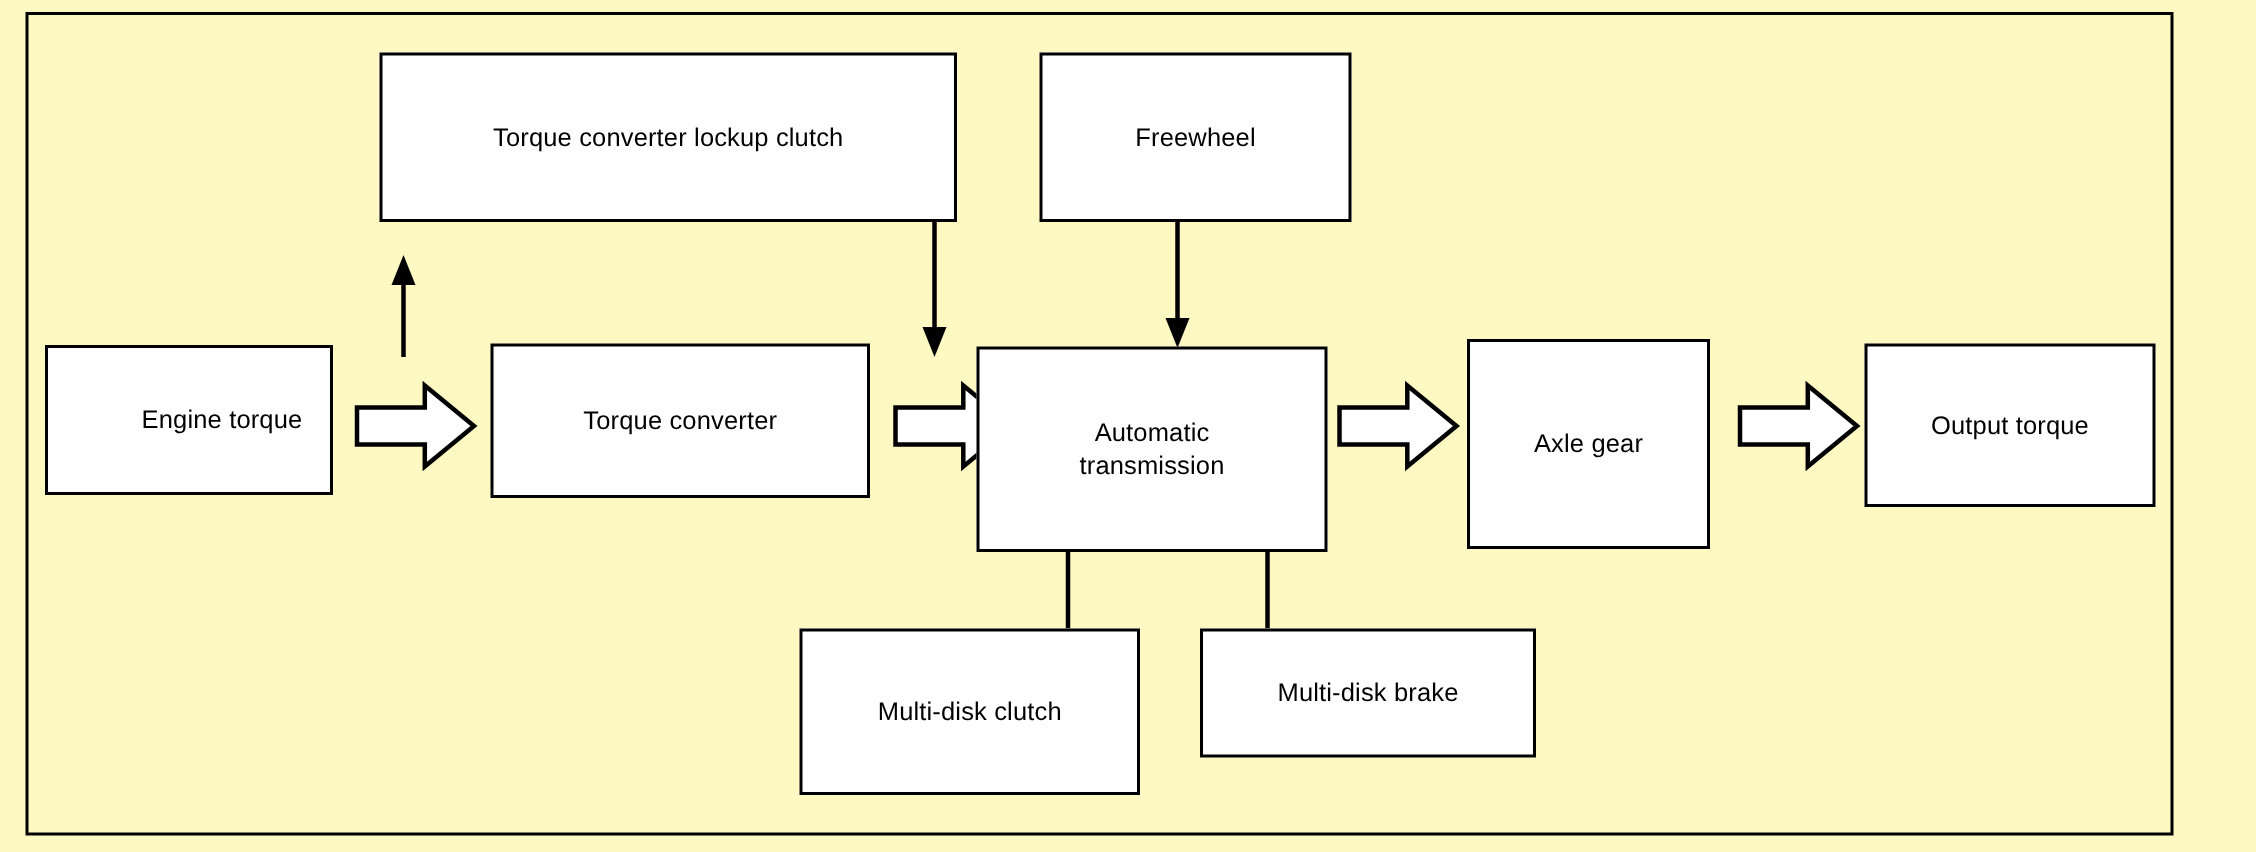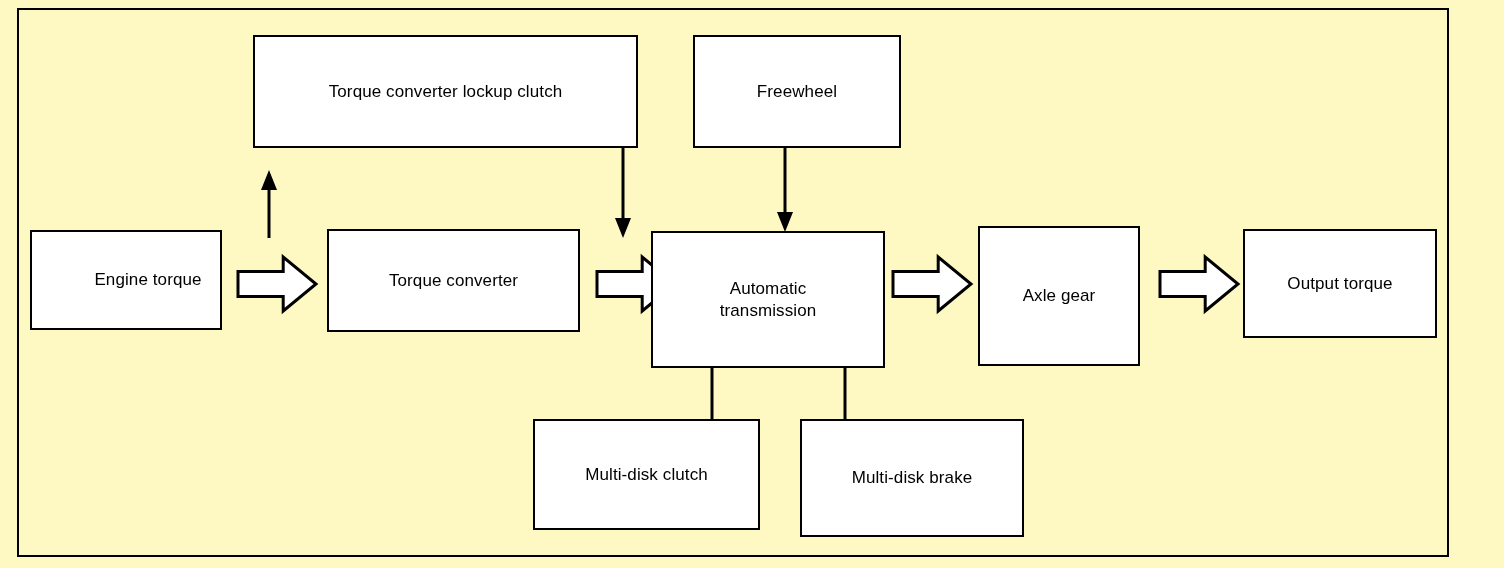--- a/index.html
+++ b/index.html
@@ -102,18 +102,18 @@
       </div>
       <div class="node" style="left: 978px; top: 214px; width: 162px; height: 140px; border-color: rgb(0, 0, 0); margin-top: 12px;">
         <div class="label">Axle gear</div>
       </div>
       <div class="node" style="left: 1243px; top: 229px; width: 194px; height: 109px; border-color: rgb(0, 0, 0);">
         <div class="label">Output torque</div>
       </div>
       <div class="node" style="left: 533px; top: 419px; width: 227px; height: 111px; border-color: rgb(0, 0, 0); text-align: right;">
         <div class="label">Multi-disk clutch</div>
       </div>
-      <div class="node" style="left: 800px; top: 419px; width: 224px; height: 118px; border-color: rgb(0, 0, 0);">
+      <div class="node" style="left: 800px; top: 419px; width: 224px; height: 86px; border-color: rgb(0, 0, 0);">
         <div class="label">Multi-disk brake</div>
       </div>
     </div>
 
 </div>
 
 </body></html>

